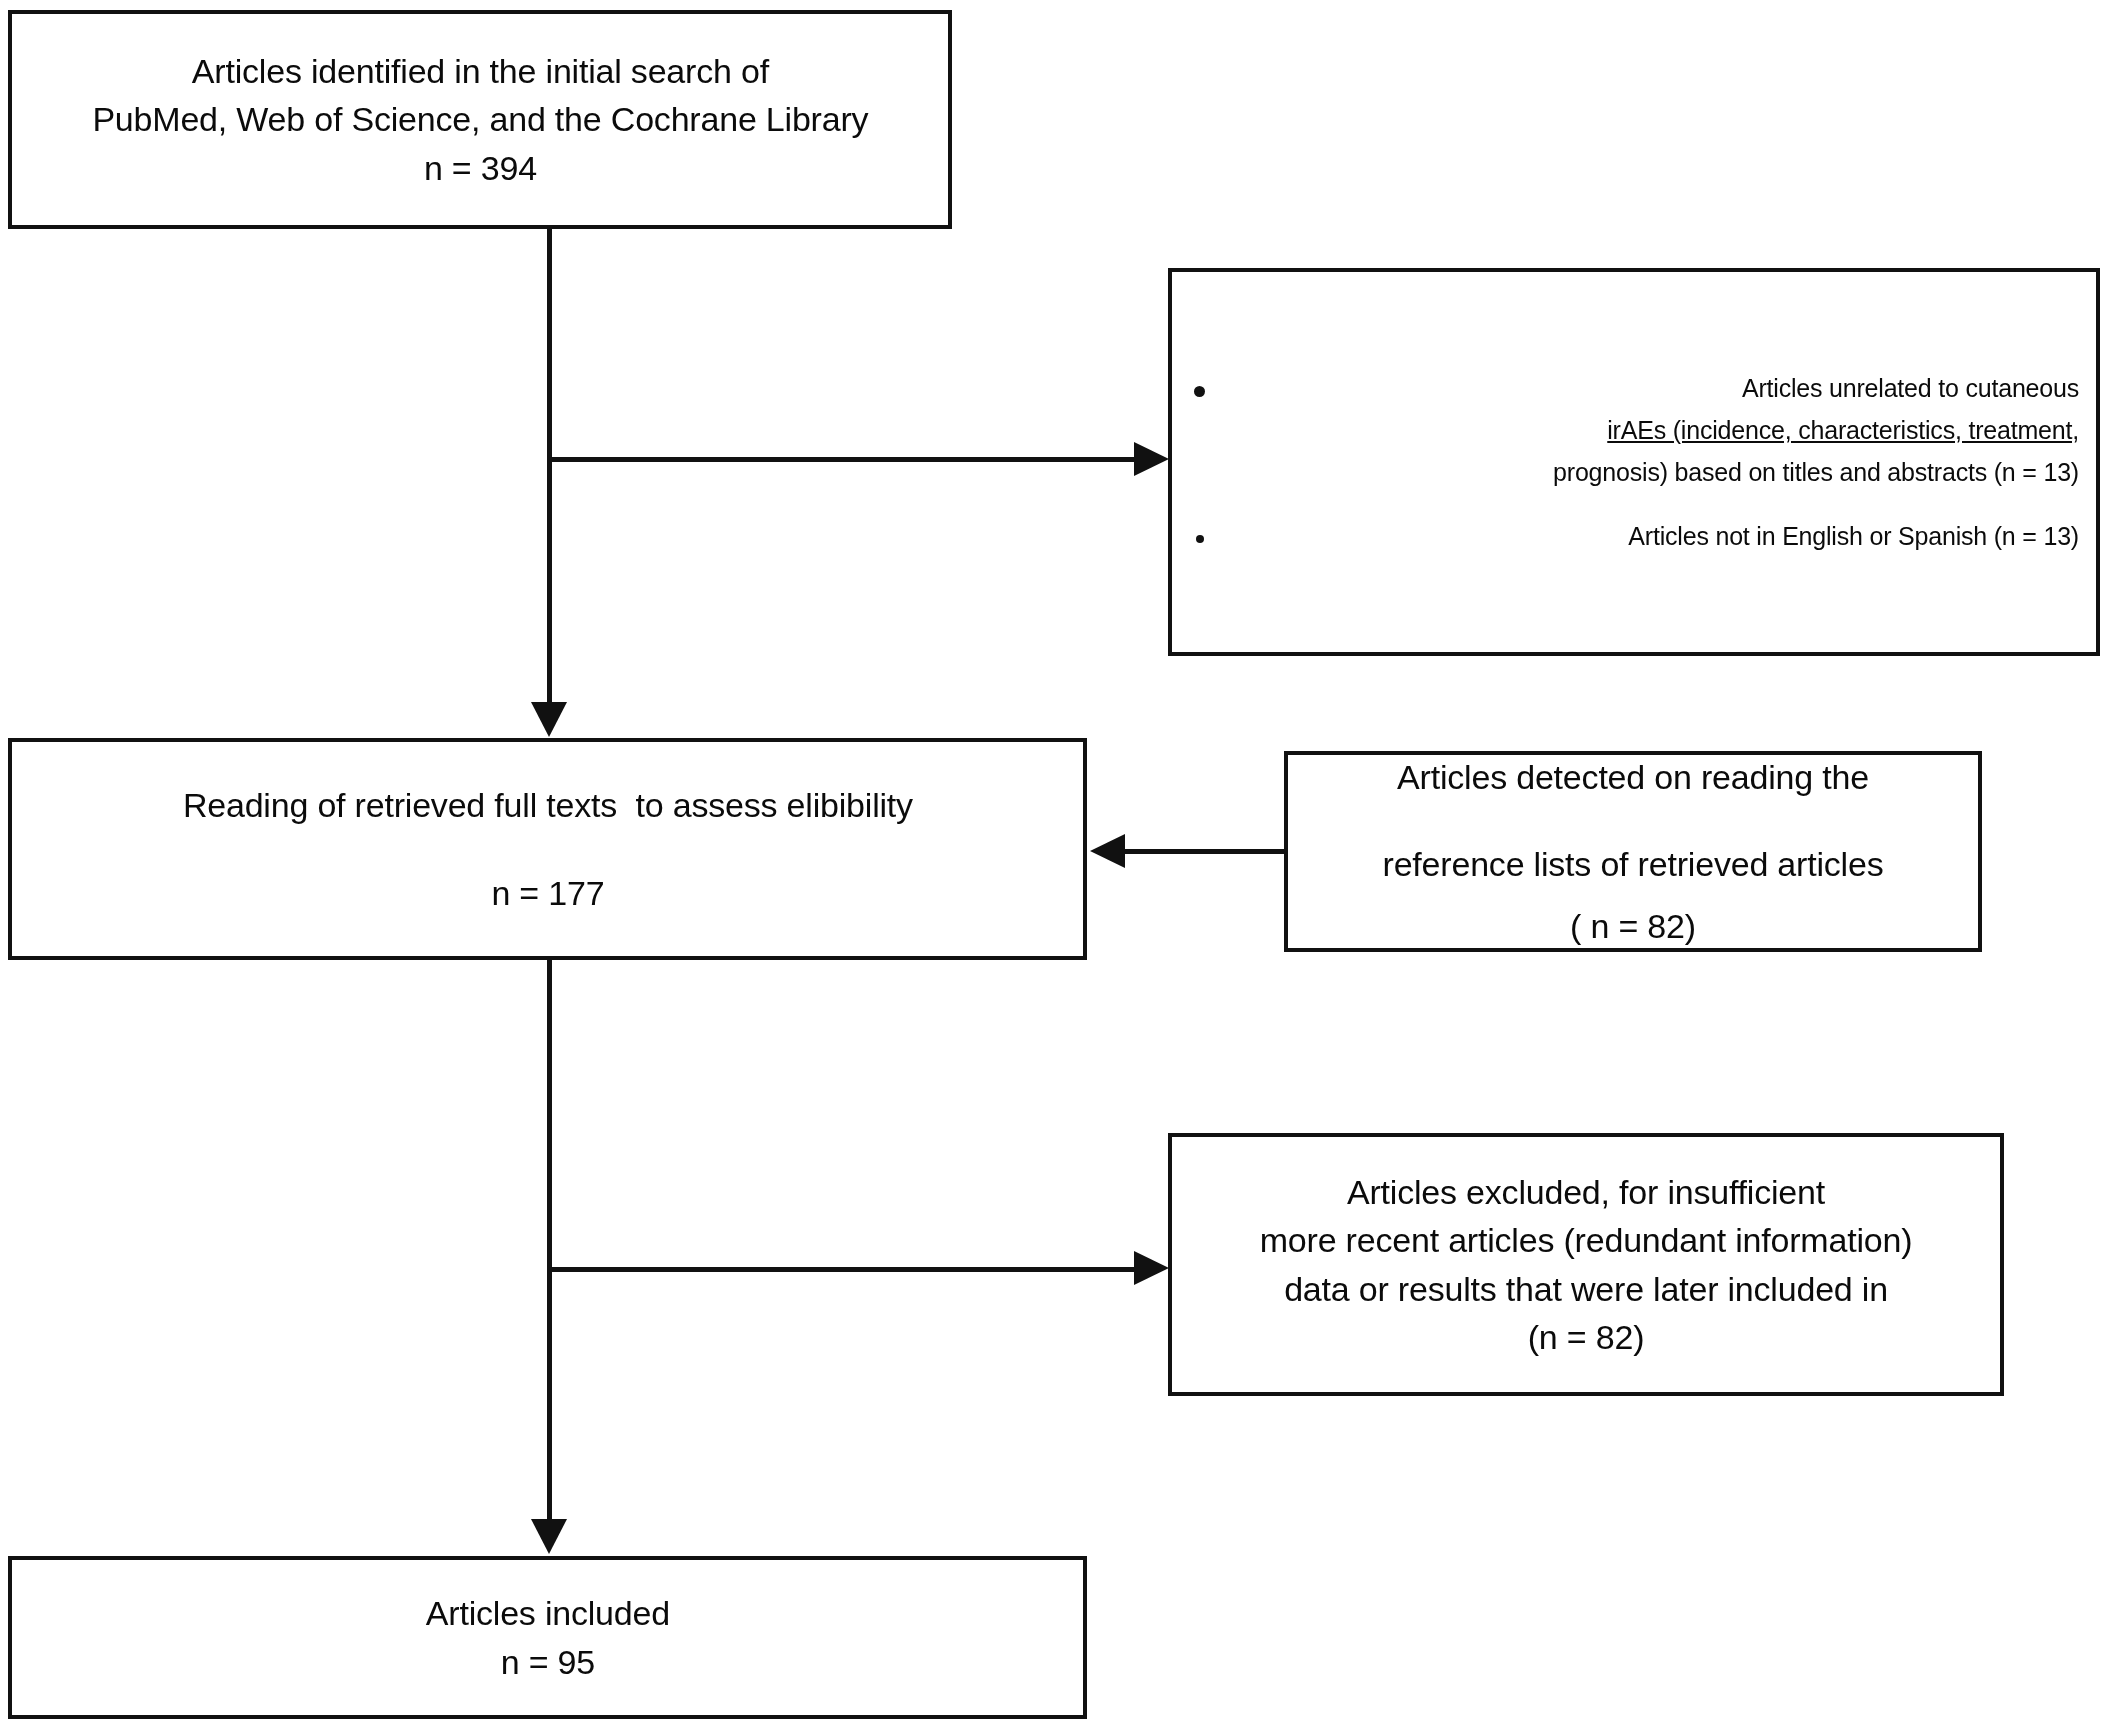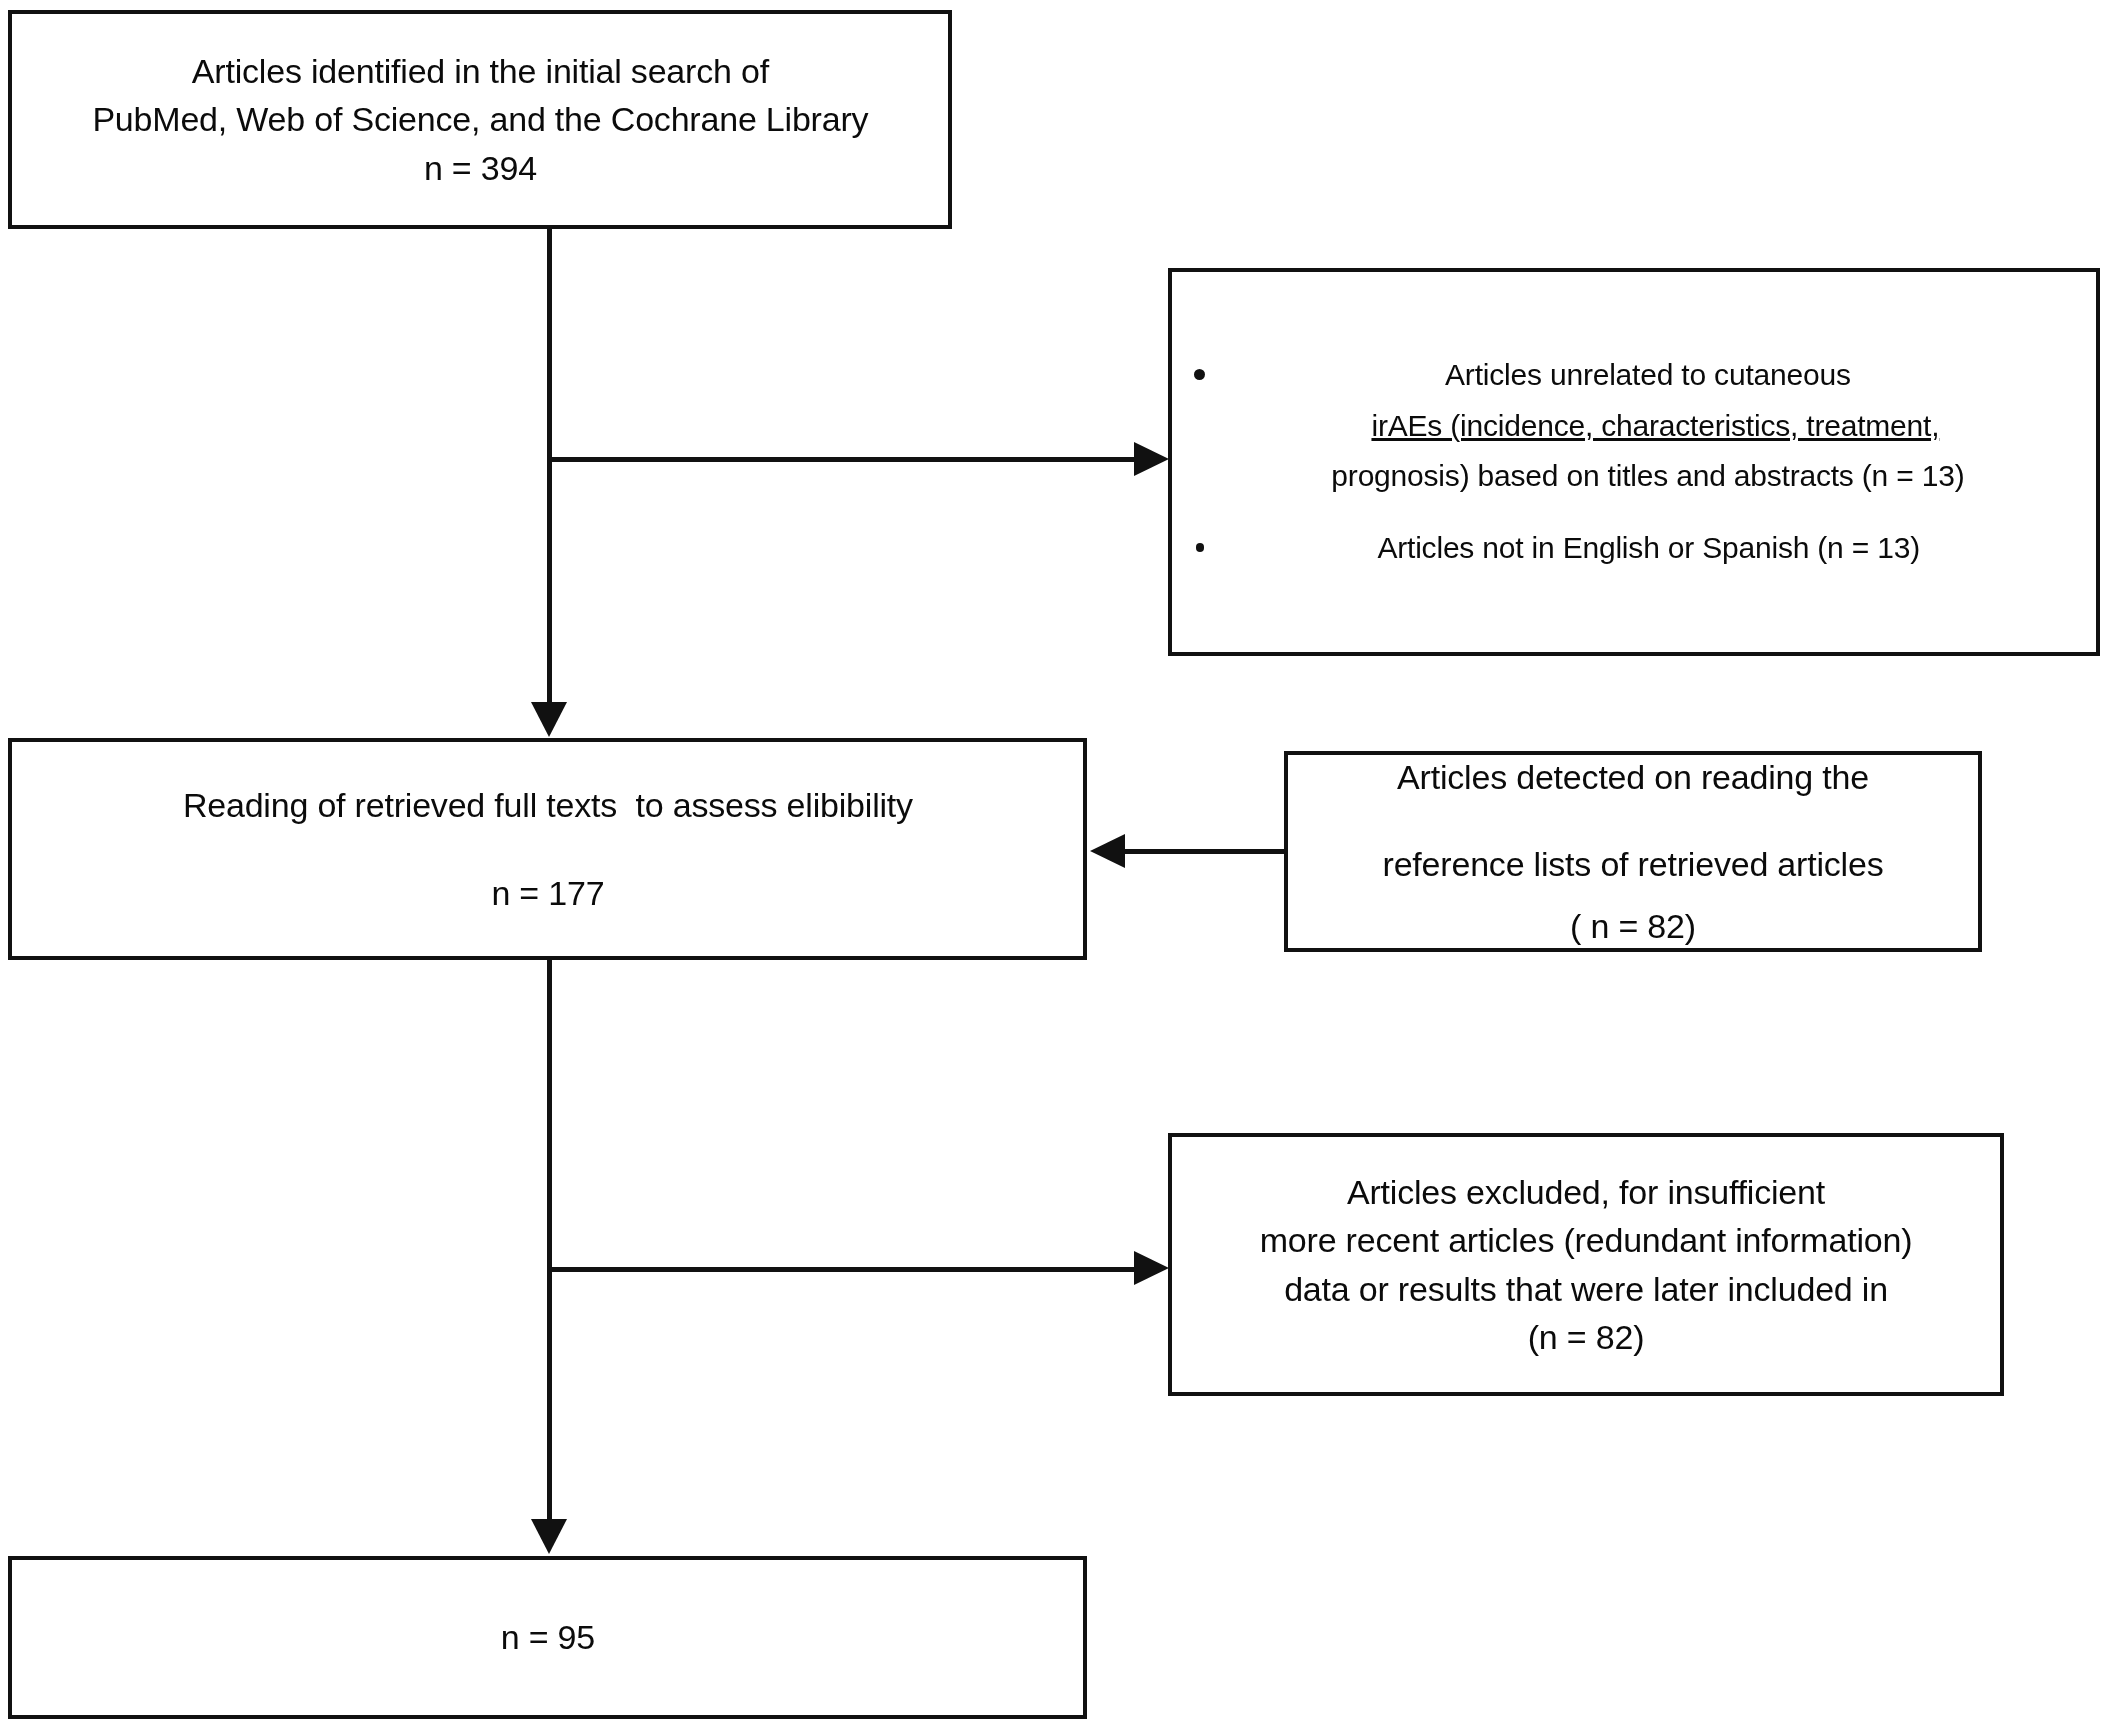--- a/index.html
+++ b/index.html
@@ -65,22 +65,22 @@
     width: 8.4px;
     height: 8.4px;
     margin-top: 20px;
     margin-left: 1.7px;
     margin-right: 14.3px;
   }
   .bullet-text {
     flex: 1 1 auto;
   }
   .bullet-text .ln {
-    text-align: center;
-    font-size: 30px;
+    text-align: right;
+    font-size: 25px;
     line-height: 1.68;
     white-space: pre;
   }
   .bullet-text .ln.indent-1 { padding-left: 15px; text-decoration: underline; }
 
   
   .vline {
     position: absolute;
     width: 5px;
     background: #111111;
@@ -169,20 +169,21 @@
     <div class="node-inner">
       <span class="ln">Articles excluded, for insufficient</span>
       <span class="ln">more recent articles (redundant information)</span>
       <span class="ln">data or results that were later included in</span>
       <span class="ln">(n = 82)</span>
     </div>
   </div>
 
   <div class="node" style="left:8.4px; top:1556px; width:1079px; height:163px;">
     <div class="node-inner">
+      <span class="ln">Articles included</span>
       <span class="ln">n = 95</span>
     </div>
   </div>
 
   <div class="vline" style="left:547px; top:229px; width:5px; height:475px;"></div>
   <div class="arrow-down" style="left:531px; top:702px;"></div>
 
   <div class="hline" style="left:547px; top:457px; width:590px; height:5px;"></div>
   <div class="arrow-right" style="left:1134px; top:442px;"></div>
 

